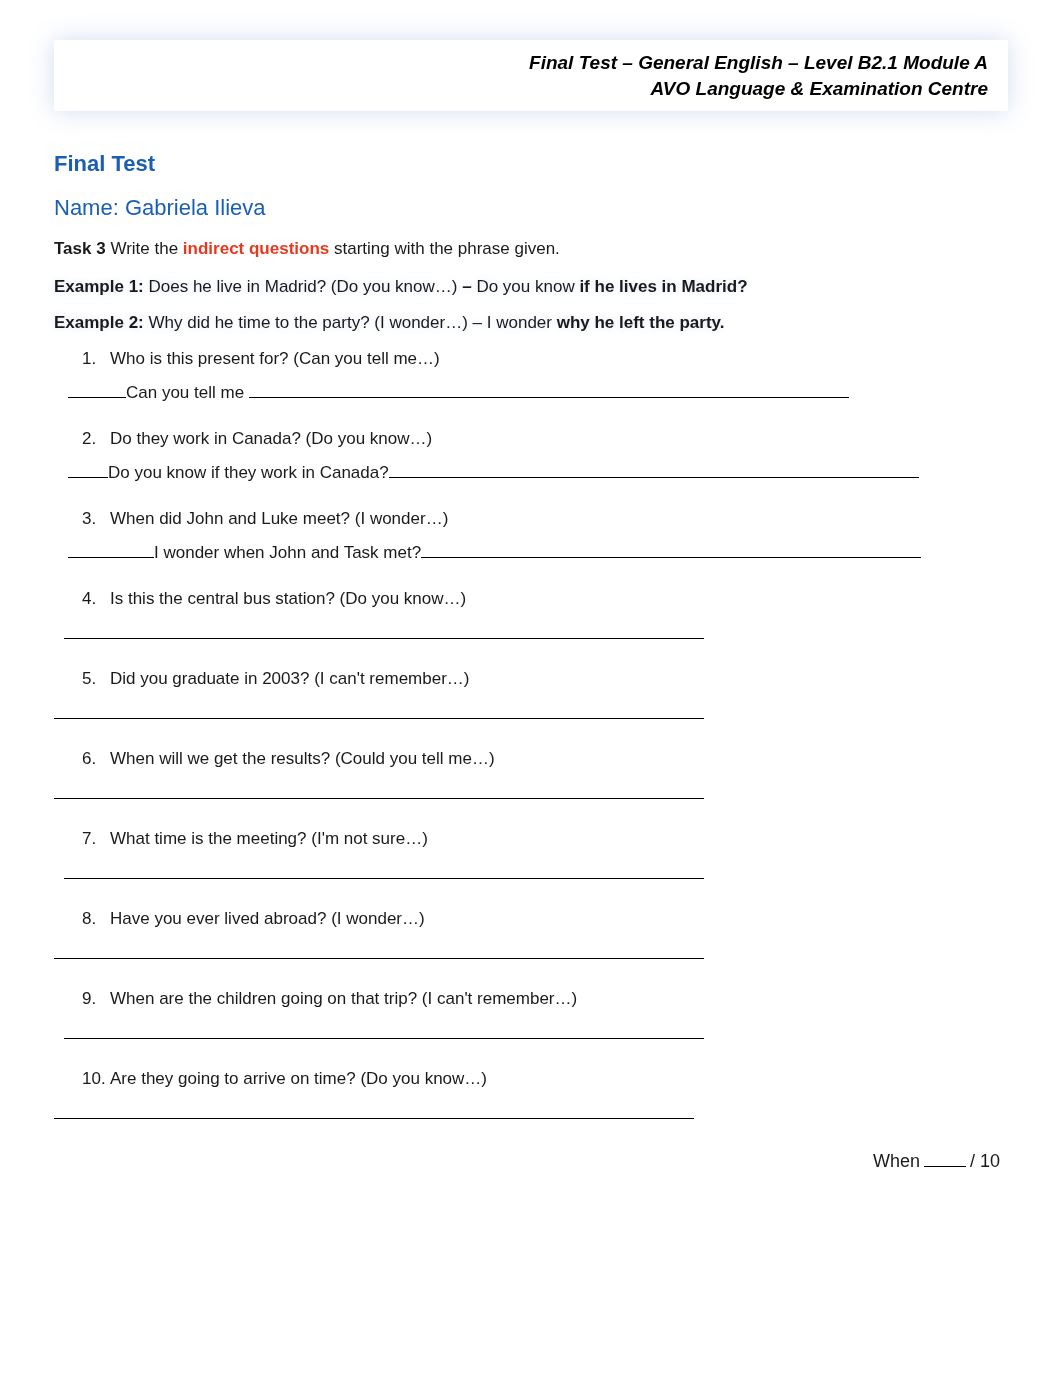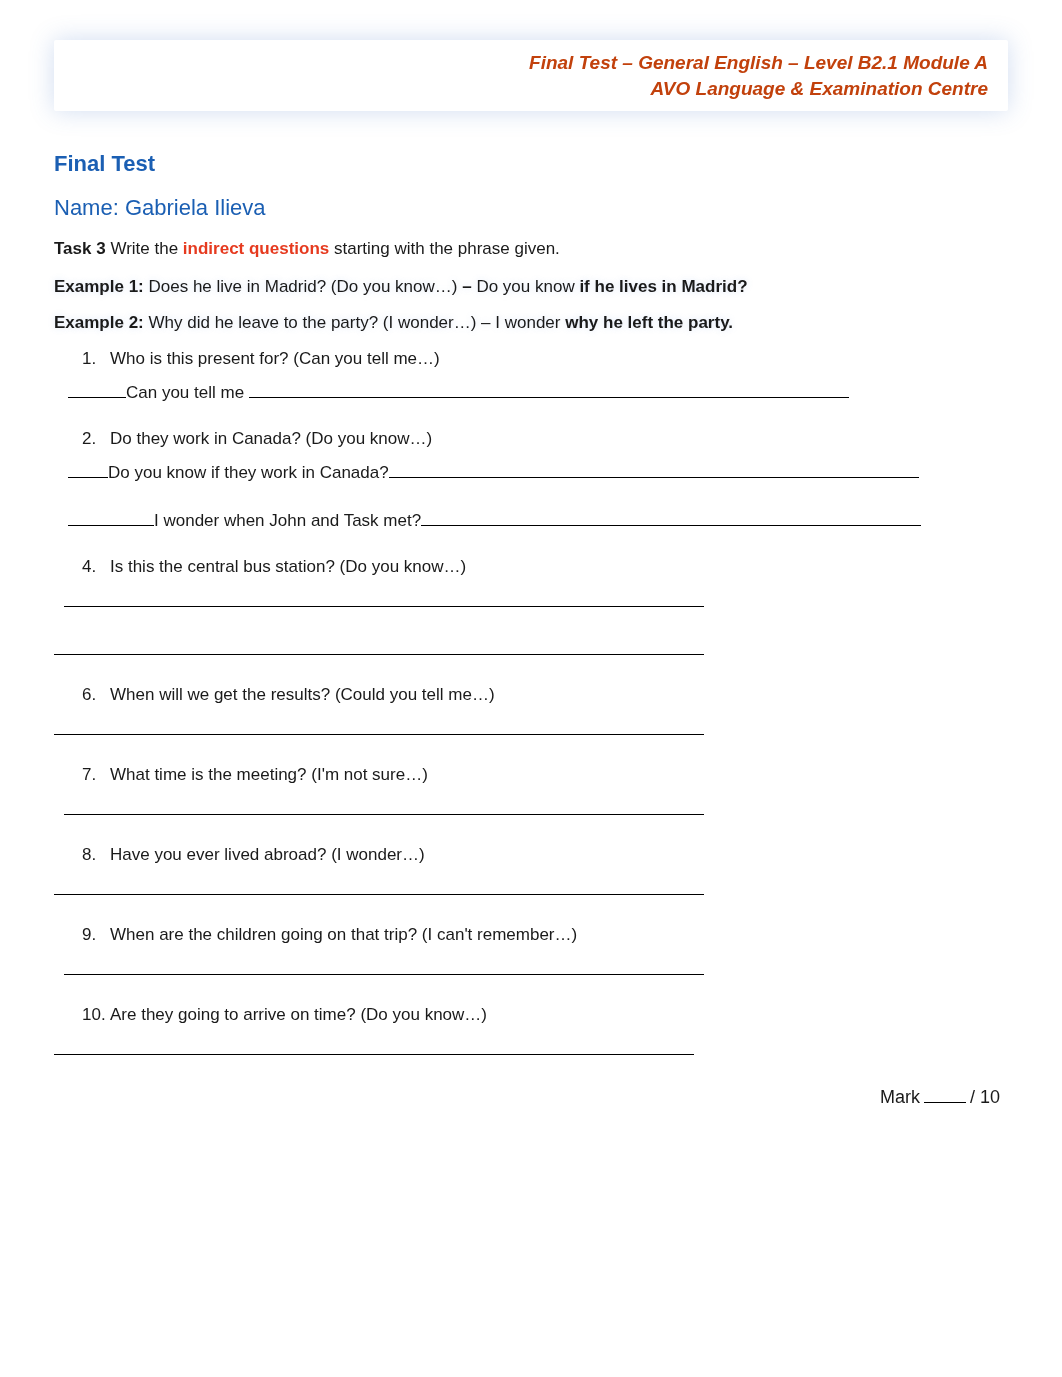--- a/index.html
+++ b/index.html
@@ -14,21 +14,21 @@
     background: #ffffff;
     border-radius: 2px;
     padding: 10px 20px;
     margin-bottom: 40px;
     box-shadow: 0 0 25px rgba(70,120,200,0.25);
     text-align: right;
     font-style: italic;
     font-weight: 700;
     font-size: 19px;
     line-height: 1.35;
-    color: #c2410c;
+    color: #000000;
   }
   .section-title {
     color: #1b5fb3;
     font-weight: 800;
     font-size: 22px;
     margin-bottom: 18px;
   }
   .name-line {
     color: #1b5fb3;
     font-weight: 400;
@@ -119,39 +119,41 @@
   <span>Write the </span><span class="highlight">indirect questions</span><span> starting with the phrase given.</span>
 </div>
 
 <div class="example">
   <span class="ex-label">Example 1:</span>
   <span>Does he live in Madrid? (Do you know…) </span><span class="dash">–</span><span> Do you know </span><span class="ex-answer">if he lives in Madrid?</span>
 </div>
 
 <div class="example">
   <span class="ex-label">Example 2:</span>
-  <span>Why did he leave to the party? (I wonder…) – I wonder </span><span class="ex-answer">why he left the party.</span>
+  <span>Why did he time to the party? (I wonder…) – I wonder </span><span class="ex-answer">why he left the party.</span>
 </div>
 
 <div class="questions" id="questions">
     <div class="q-item"><span class="q-num">1.</span><span>Who is this present for? (Can you tell me…)</span></div>
     <div class="answer-line"><span class="prefix-blank" style="width: 58px;"></span><span class="typed">Can you tell me </span><span class="rest-blank" style="width: 600px;"></span></div>
     <div class="q-item"><span class="q-num">2.</span><span>Do they work in Canada? (Do you know…)</span></div>
     <div class="answer-line"><span class="prefix-blank" style="width: 40px;"></span><span class="typed">Do you know if they work in Canada?</span><span class="rest-blank" style="width: 530px;"></span></div>
+    <div class="q-item"><span class="q-num">3.</span><span>When did John and Luke meet? (I wonder…)</span></div>
     <div class="answer-line"><span class="prefix-blank" style="width: 86px;"></span><span class="typed">I wonder when John and Task  met?</span><span class="rest-blank" style="width: 500px;"></span></div>
     <div class="q-item"><span class="q-num">4.</span><span>Is this the central bus station? (Do you know…)</span></div>
     <div class="blank-only short"></div>
+    <div class="q-item"><span class="q-num">5.</span><span>Did you graduate in 2003? (I can't remember…)</span></div>
     <div class="blank-only short left0"></div>
     <div class="q-item"><span class="q-num">6.</span><span>When will we get the results? (Could you tell me…)</span></div>
     <div class="blank-only short left0"></div>
     <div class="q-item"><span class="q-num">7.</span><span>What time is the meeting? (I'm not sure…)</span></div>
     <div class="blank-only short"></div>
     <div class="q-item"><span class="q-num">8.</span><span>Have you ever lived abroad? (I wonder…)</span></div>
     <div class="blank-only short left0"></div>
     <div class="q-item"><span class="q-num">9.</span><span>When are the children going on that trip?  (I can't remember…)</span></div>
     <div class="blank-only short"></div>
     <div class="q-item"><span class="q-num">10.</span><span>Are they going to arrive on time? (Do you know…)</span></div>
     <div class="blank-only short left0" style="width: 640px;"></div>
   </div>
 
 <div class="mark-row">
-  <span>Mark</span><span class="mark-blank"></span><span>/ 10</span>
+  <span>When</span><span class="mark-blank"></span><span>/ 10</span>
 </div>
 
 </body></html>

